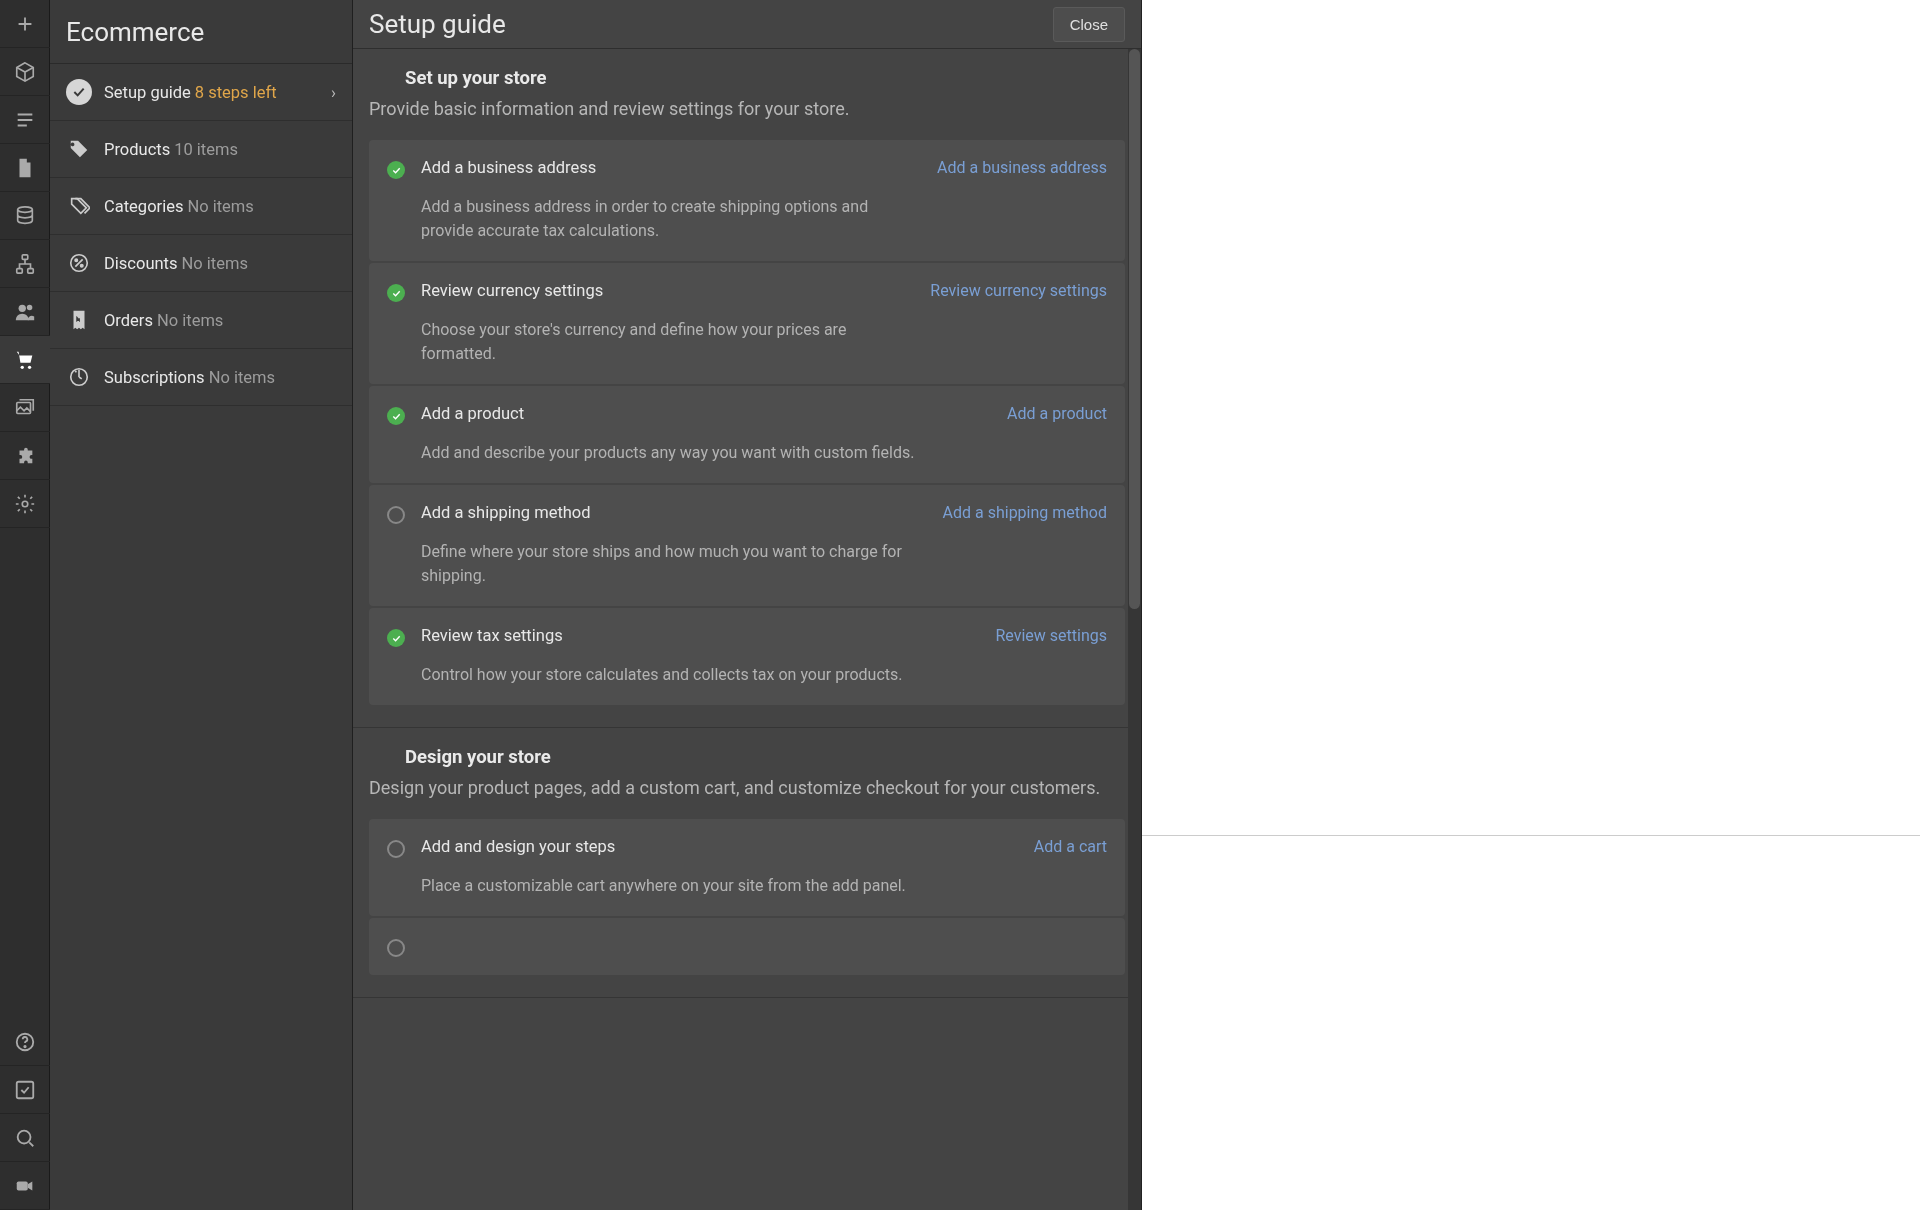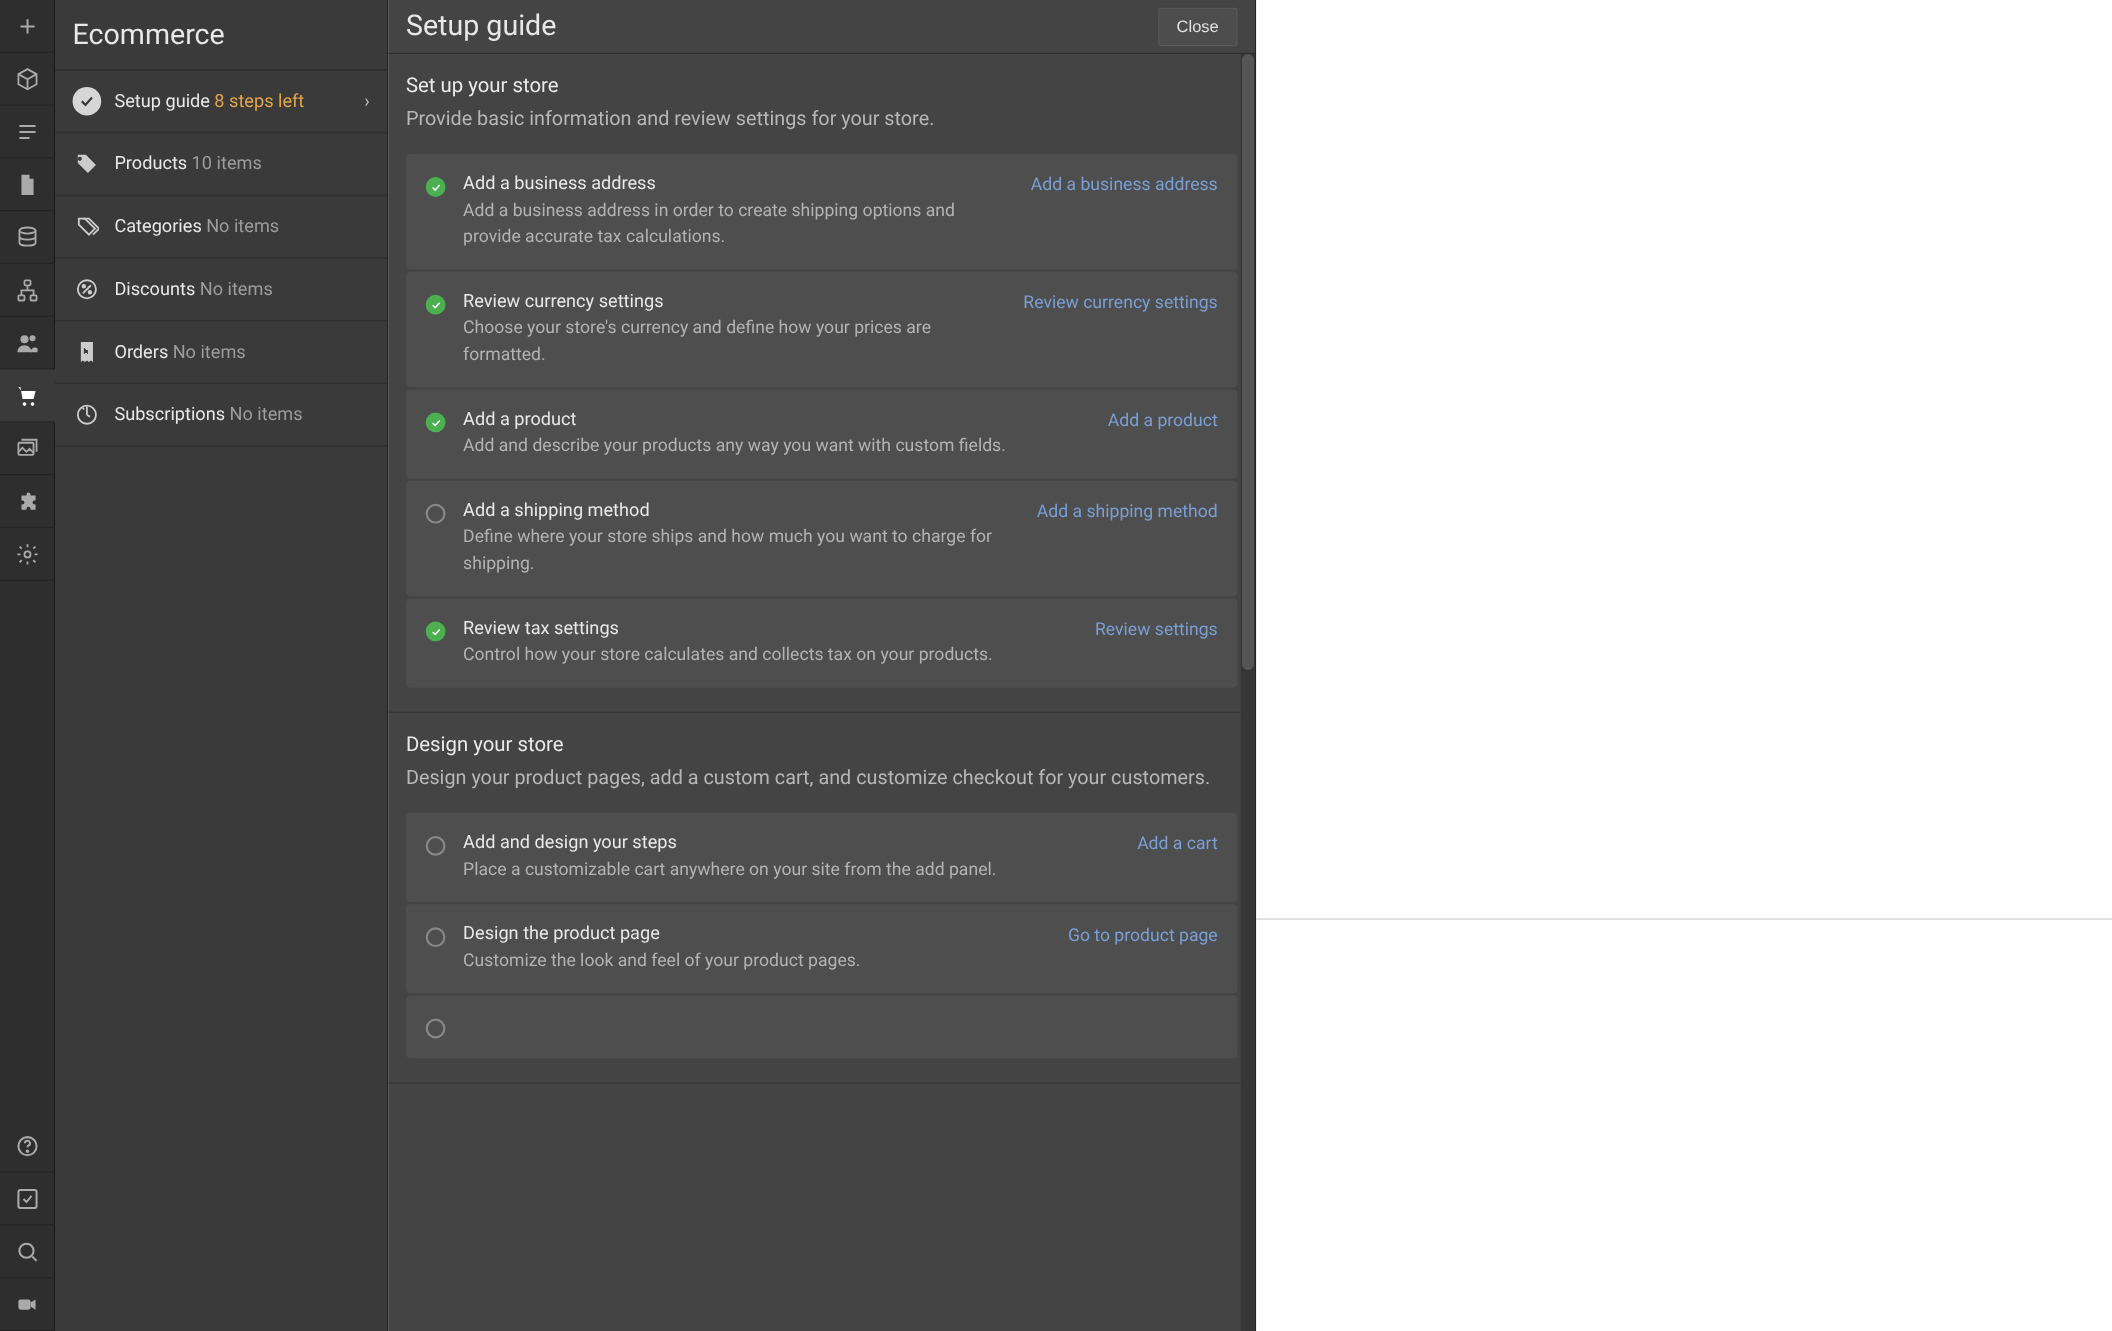--- a/index.html
+++ b/index.html
@@ -106,21 +106,21 @@
       background: #4d4d4d;
       border: 1px solid #5a5a5a;
       color: #e0e0e0;
       padding: 8px 16px;
       font-size: 15px;
       border-radius: 3px;
       cursor: pointer;
     }
     .main-body { flex: 1; overflow-y: auto; }
     .section { padding: 18px 16px 22px; border-bottom: 1px solid #353535; }
-    .section-title { font-size: 18.5px; font-weight: 400; color: #eaeaea; margin-bottom: 6px; }
+    .section-title { font-size: 18.5px; font-weight: 700; color: #eaeaea; margin-bottom: 6px; margin-left: 36px; }
     .section-desc { font-size: 18px; color: #b7b7b7; margin-bottom: 18px; line-height: 1.5; }
     .steps { display: flex; flex-direction: column; gap: 2px; }
     .step {
       background: #4e4e4e;
       border-radius: 4px;
       padding: 18px 18px;
       display: flex;
       gap: 16px;
       align-items: flex-start;
     }
@@ -130,21 +130,21 @@
       display: flex; align-items: center; justify-content: center;
     }
     .step-status.done svg { width: 11px; height: 11px; color: #fff; }
     .step-status.todo {
       border: 2px solid #888; border-radius: 50%;
     }
     .step-body { flex: 1; min-width: 0; }
     .step-head { display: flex; align-items: center; gap: 13px; }
     .step-name { font-size: 16.5px; color: #e8e8e8; flex: 1; }
     .step-action { color: #7a9fd4; font-size: 16px; cursor: pointer; white-space: nowrap; text-align: right; }
-    .step-sub { font-size: 16px; color: #b3b3b3; margin-top: 2px; line-height: 1.5; max-width: 500px; }
+    .step-sub { font-size: 16px; color: #b3b3b3; margin-top: 18px; line-height: 1.5; max-width: 500px; }
     
     
     .blank { flex: 1; background: #fff; position: relative; }
     .blank .bottom-strip { position: absolute; left: 0; right: 0; bottom: 0; height: 375px; border-top: 1px solid #ccc; }
     
     
     .main { position: relative; }
     .scroll-ind { position: absolute; right: 0; top: 49px; bottom: 0; width: 13px; background: #363636; }
     .scroll-thumb { position: absolute; right: 1px; top: 0; width: 11px; height: 560px; background: #555; border-radius: 6px; }
   </style>
@@ -405,30 +405,20 @@
                 <div class="step-body">
                   <div class="step-head">
                     <div class="step-name">Add and design your steps</div>
                     <div class="step-action">Add a cart</div>
                   </div>
                   <div class="step-sub">Place a customizable cart anywhere on your site from the add panel.</div>
                 </div>
               </div>
               <div class="step">
                 <div class="step-status todo"></div>
-                <div class="step-body">
-                  <div class="step-head">
-                    <div class="step-name">Design the product page</div>
-                    <div class="step-action">Go to product page</div>
-                  </div>
-                  <div class="step-sub">Customize the look and feel of your product pages.</div>
-                </div>
-              </div>
-              <div class="step">
-                <div class="step-status todo"></div>
               </div>
             </div>
           </div>
         </div>
     </div>
     <div class="scroll-ind">
         <div class="scroll-thumb"></div>
       </div>
   </main>
 

